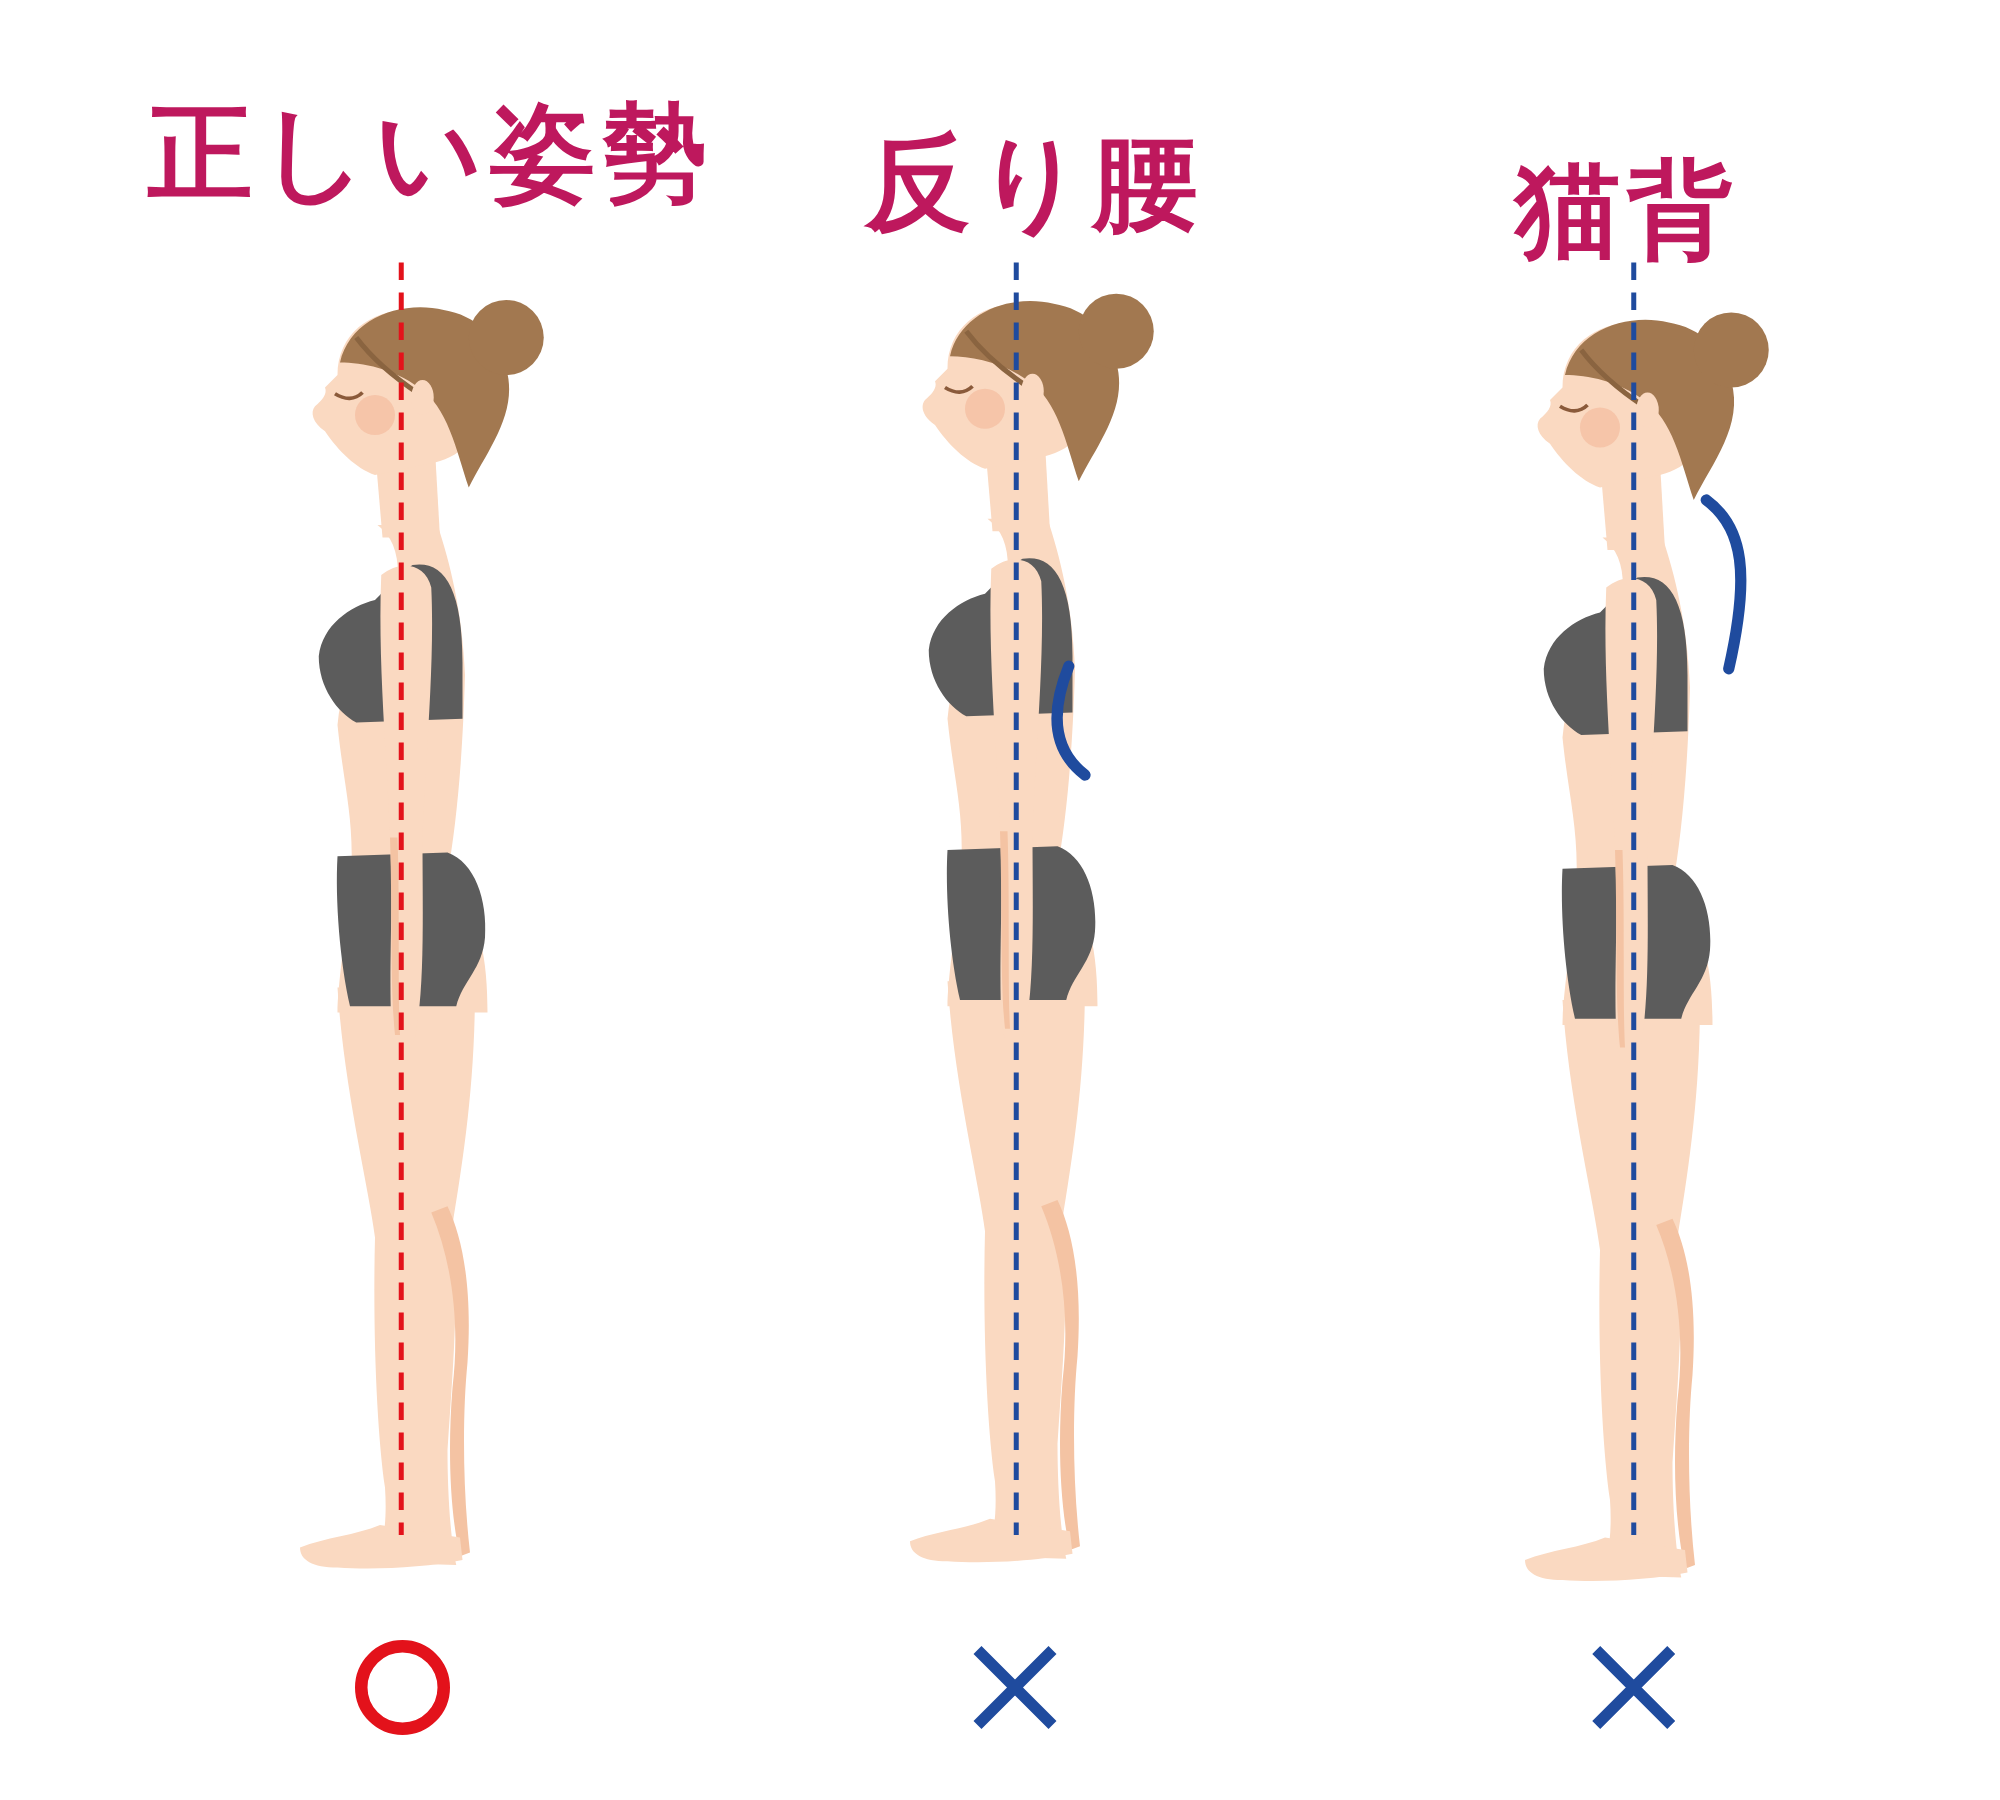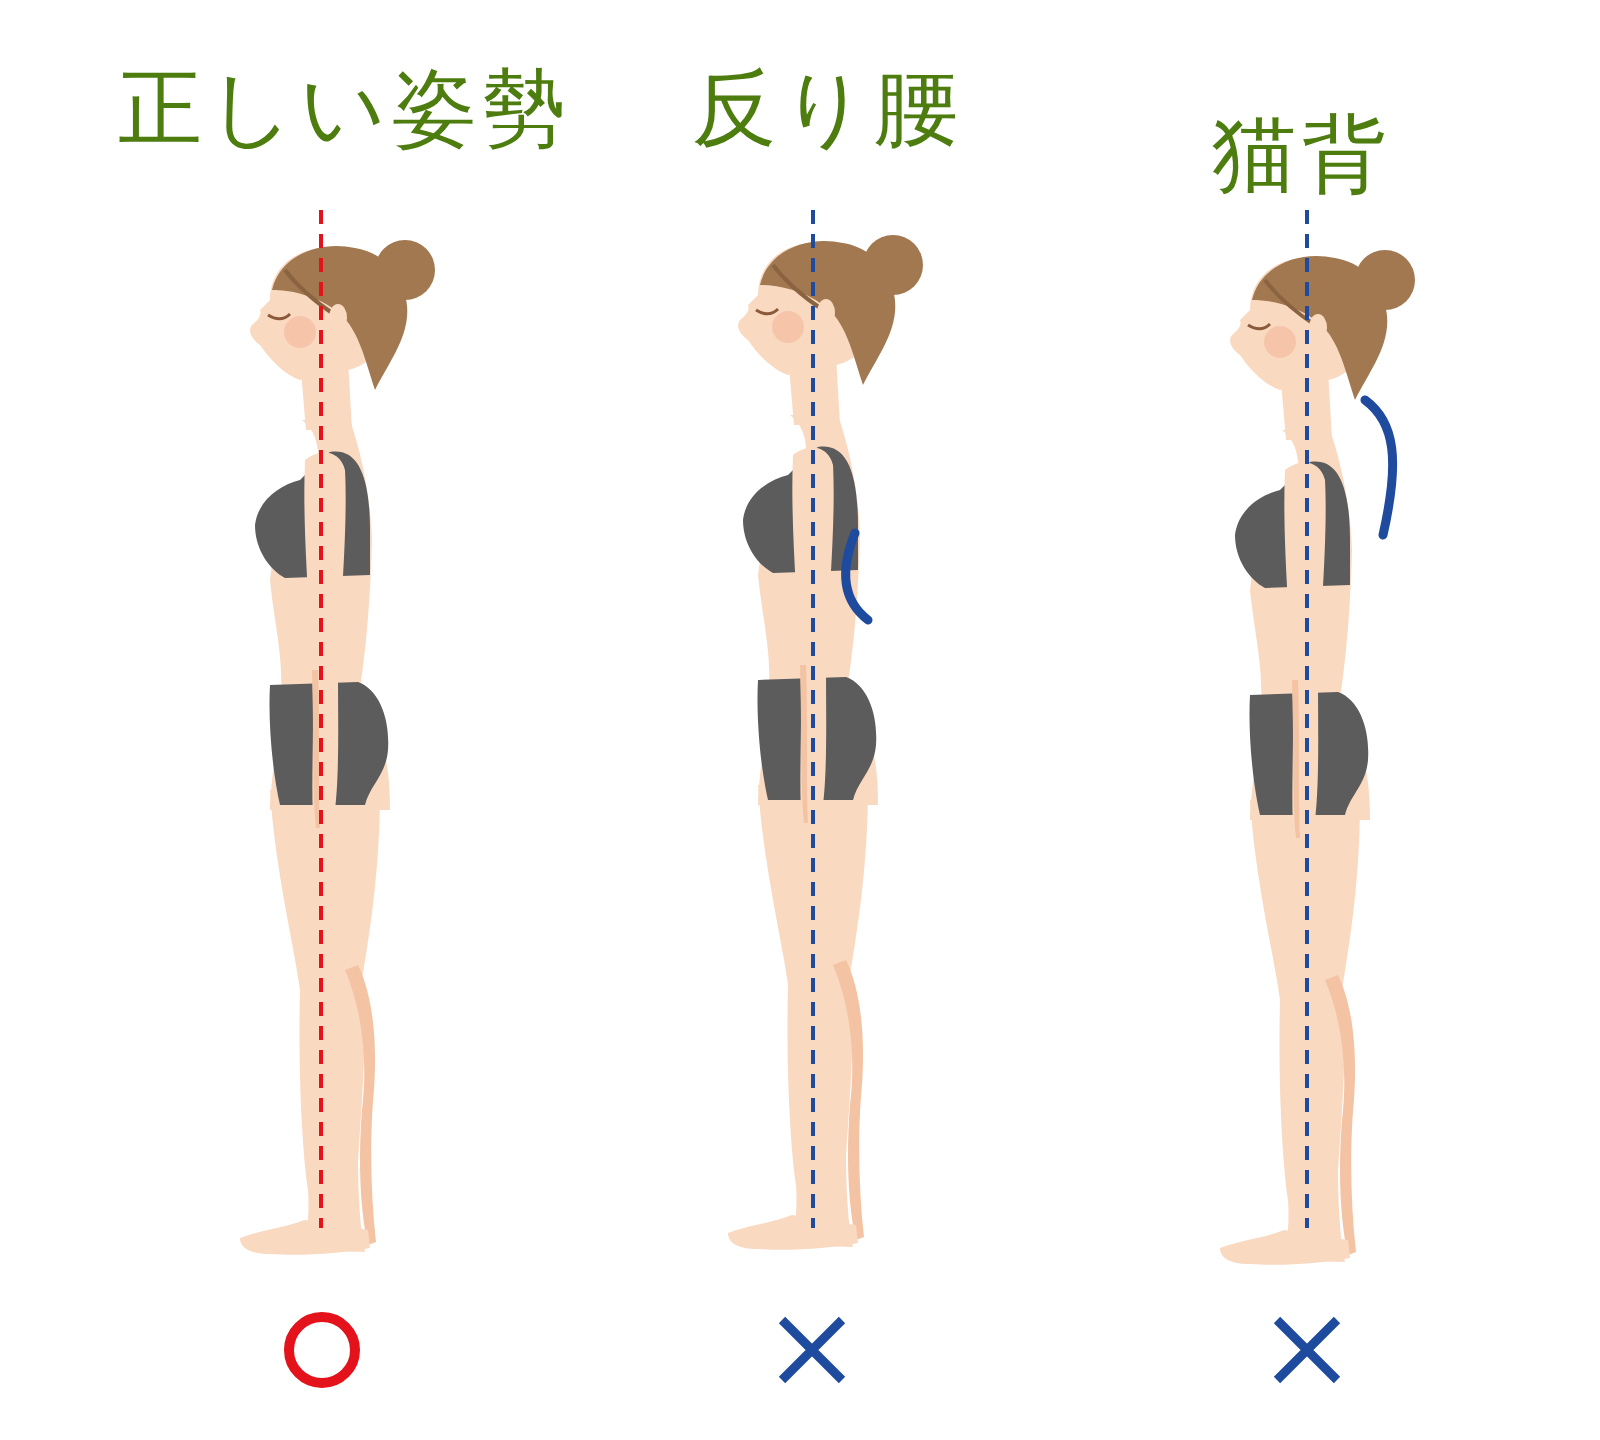--- a/index.html
+++ b/index.html
@@ -1,29 +1,29 @@
 <!DOCTYPE html>
 <html><head>
 <meta charset="utf-8">
 <style>
   html, body { margin:0; padding:0; background:#ffffff; }
   body { width:1600px; height:1440px; position:relative; overflow:hidden;
          font-family:"DejaVu Sans","Liberation Sans",sans-serif; }
-  .title { position:absolute; top:58px; height:100px; font-size:84px; font-weight:normal;
-           color:#4d7c0f; letter-spacing:6px; white-space:nowrap; line-height:100px; }
+  .title { position:absolute; top:72px; height:100px; font-size:84px; font-weight:bold;
+           color:#be185d; letter-spacing:6px; white-space:nowrap; line-height:100px; }
   .figure { position:absolute; top:200px; width:320px; height:1060px; }
   .figure svg { width:100%; height:100%; overflow:visible; }
   .mark { position:absolute; top:1305px; width:90px; height:90px; }
   .mark svg { width:100%; height:100%; }
 </style>
 </head>
 <body>
 
 <div class="title" style="left:118px;">正しい姿勢</div>
-<div class="title" style="left:692px;">反り腰</div>
+<div class="title" style="left:692px;margin-top:24px;">反り腰</div>
 <div class="title" style="left:1212px;margin-top:46px;">猫背</div>
 
 <svg width="0" height="0" style="position:absolute">
   <defs>
     <g id="woman">
 
       <path d="M30 560 C35 640 55 720 60 760 C58 840 62 920 68 960 C70 990 66 1010 60 1020 L125 1022 C120 1000 118 960 118 930 C122 870 128 800 122 750 C130 700 140 640 140 560 Z" fill="#fad9c1"></path>
       <path d="M105 740 C122 780 128 830 122 880 C118 930 120 980 128 1015 L136 1012 C130 960 130 900 134 860 C138 800 130 760 118 735 Z" fill="#f4c3a3"></path>
 
       <path d="M0 1008 C20 1000 45 998 64 990 L128 1000 L130 1018 C100 1024 60 1026 30 1024 C10 1024 0 1018 0 1008 Z" fill="#fad9c1"></path>

